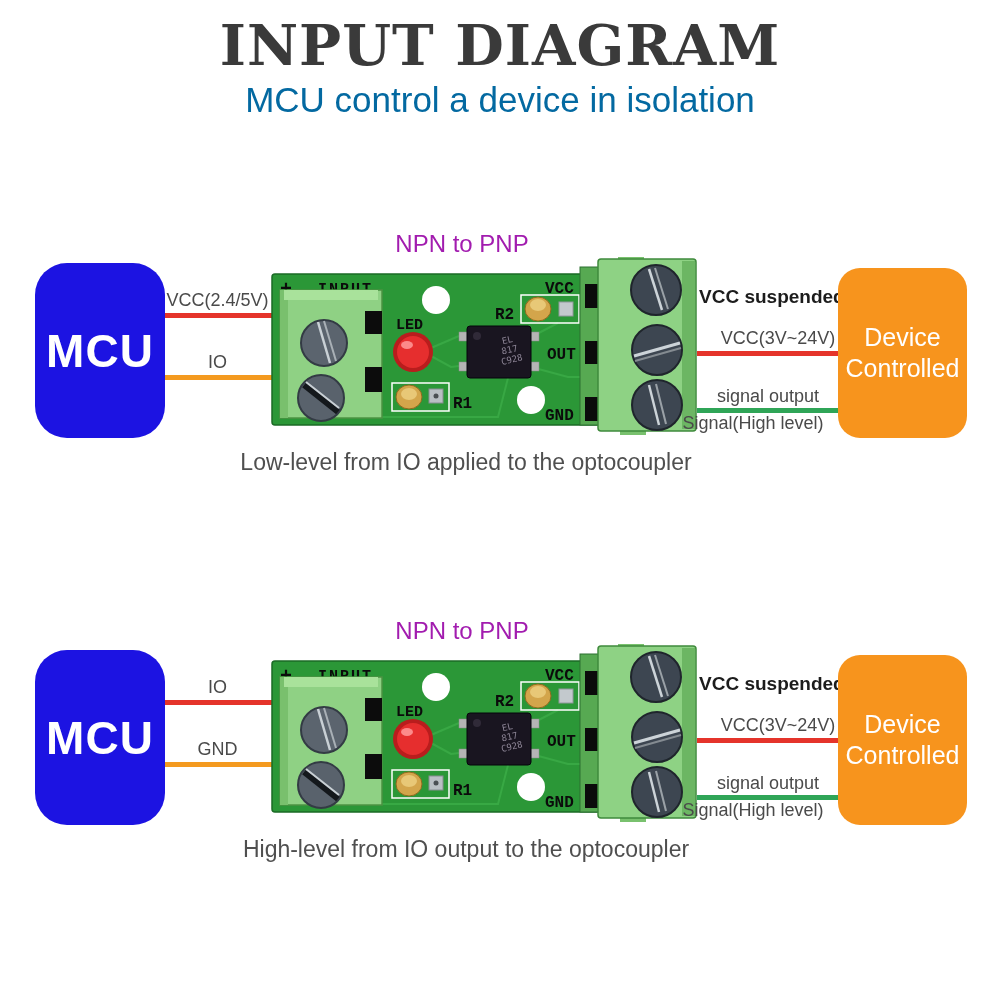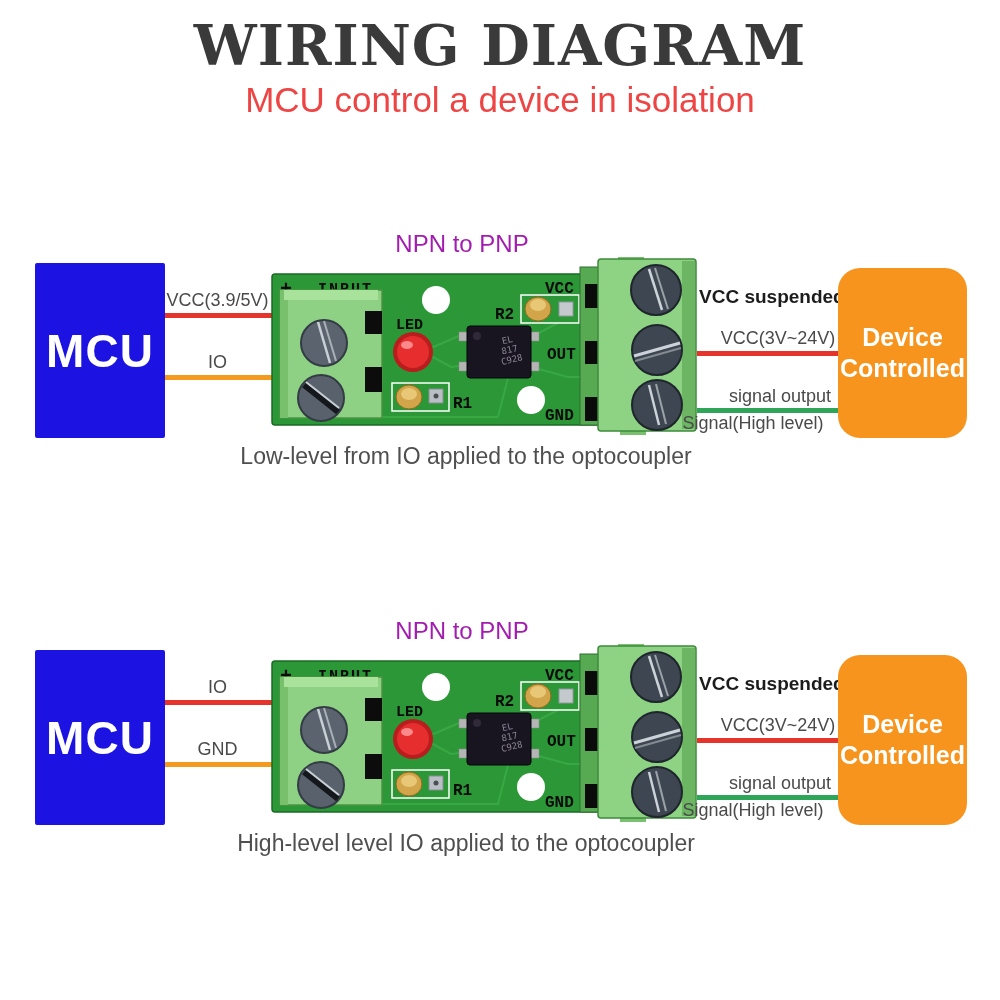--- a/index.html
+++ b/index.html
@@ -6,78 +6,78 @@
   html,body { width:1000px; height:1000px; }
   body { background:#ffffff; font-family:"Liberation Sans", sans-serif; position:relative; overflow:hidden; }
 
   .title {
     position:absolute; top:14px; left:0; width:1000px; text-align:center;
     font-family:"DejaVu Serif", serif; font-weight:700; font-size:56px;
     color:#3a3a3a; letter-spacing:1px; line-height:62px;
   }
   .subtitle {
     position:absolute; top:80px; left:0; width:1000px; text-align:center;
-    font-size:35px; color:#ef4444; line-height:40px;
+    font-size:35px; color:#0369a1; line-height:40px;
   }
 
   .diagram { position:absolute; left:0; width:1000px; height:285px; }
   .diagram.top { top:230px; }
   .diagram.bottom { top:617px; }
 
   .npn-label { position:absolute; top:0; left:262px; width:400px; text-align:center;
     font-size:24px; color:#a21caf; }
 
   .mcu-box {
     position:absolute; top:33px; left:35px; width:130px; height:175px;
-    background:#1c13e2; border-radius:2px; color:#ffffff;
+    background:#1c13e2; border-radius:32px; color:#ffffff;
     display:flex; align-items:center; justify-content:center;
     font-size:46px; font-weight:bold; letter-spacing:1px;
   }
   .device-box {
     position:absolute; top:38px; left:838px; width:129px; height:170px;
     background:#f7941d; border-radius:22px; color:#ffffff;
     display:flex; flex-direction:column; align-items:center; justify-content:center;
-    font-size:25px; font-weight:bold; line-height:31px; text-align:center;
+    font-size:25px; font-weight:normal; line-height:31px; text-align:center;
   }
 
   .wire { position:absolute; height:5px; }
   .wire-l1 { top:83px;  left:165px; width:107px; background:#e5342b; }
   .wire-l2 { top:145px; left:165px; width:107px; background:#f49a1f; }
   .wire-r1 { top:121px; left:697px; width:141px; background:#e5342b; }
   .wire-r2 { top:178px; left:697px; width:141px; background:#2fa557; }
 
   .wlabel { position:absolute; text-align:center; font-size:18px; color:#4a4a4a; white-space:nowrap; }
   .wl1  { top:60px;  left:150px; width:135px; }
   .wl2  { top:122px; left:150px; width:135px; }
   .wr1  { top:98px;  left:698px; width:160px; }
-  .wr2a { top:156px; left:698px; width:140px;margin-left:12px; }
+  .wr2a { top:156px; left:698px; width:140px; }
   .wr2b { top:183px; left:674px; width:158px; }
   .suspended { position:absolute; top:56px; left:699px; width:140px; text-align:center;
     font-size:19px; font-weight:bold; color:#1c1c1c; white-space:nowrap; }
 
   .caption {
-    position:absolute; top:212px; left:180px; width:572px; text-align:center;
+    position:absolute; top:218px; left:180px; width:572px; text-align:center;
     font-size:23px; line-height:28px; color:#4f4f4f;
   }
 
   .module-svg { position:absolute; top:27px; left:268px; }
   .pcb-text { font-family:"Liberation Mono", monospace; font-weight:bold; fill:#0b0b0b; }
 </style>
 </head>
 <body>
 
-<div class="title">WIRING DIAGRAM</div>
+<div class="title">INPUT DIAGRAM</div>
 <div class="subtitle">MCU control a device in isolation</div>
 
 <section class="diagram top">
   <div class="npn-label">NPN to PNP</div>
 
   <div class="mcu-box">MCU</div>
 
-  <div class="wlabel wl1">VCC(3.9/5V)</div>
+  <div class="wlabel wl1">VCC(2.4/5V)</div>
   <div class="wire wire-l1"></div>
   <div class="wlabel wl2">IO</div>
   <div class="wire wire-l2"></div>
 
   <svg class="module-svg" width="430" height="178" viewBox="0 0 430 178">
     <rect x="4" y="17" width="334" height="151" rx="3" fill="#2b9737" stroke="#1b6b26" stroke-width="1.5"></rect>
     <g stroke="#3bab47" stroke-width="2" fill="none" opacity="0.85">
       <path d="M163,91 L191,79"></path>
       <path d="M163,99 L183,110 L191,109"></path>
       <path d="M263,80 L290,66"></path>
@@ -296,15 +296,15 @@
   <div class="wlabel wr2a">signal output</div>
   <div class="wire wire-r2"></div>
   <div class="wlabel wr2b">Signal(High level)</div>
 
   <div class="device-box">
     <span>Device</span>
     <span>Controlled</span>
   </div>
 
   <div class="caption">
-    <div>High-level level IO applied to the optocoupler</div>
+    <div>High-level from IO output to the optocoupler</div>
   </div>
 </section>
 
 </body></html>

